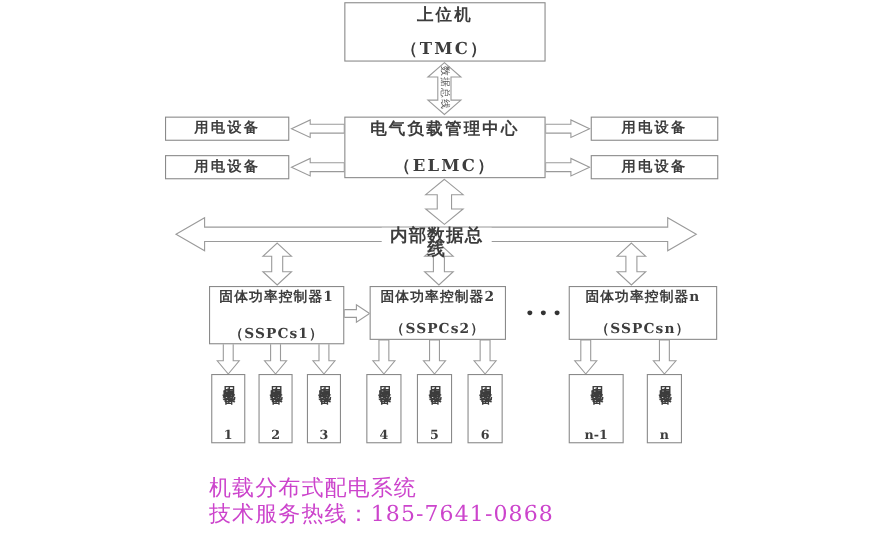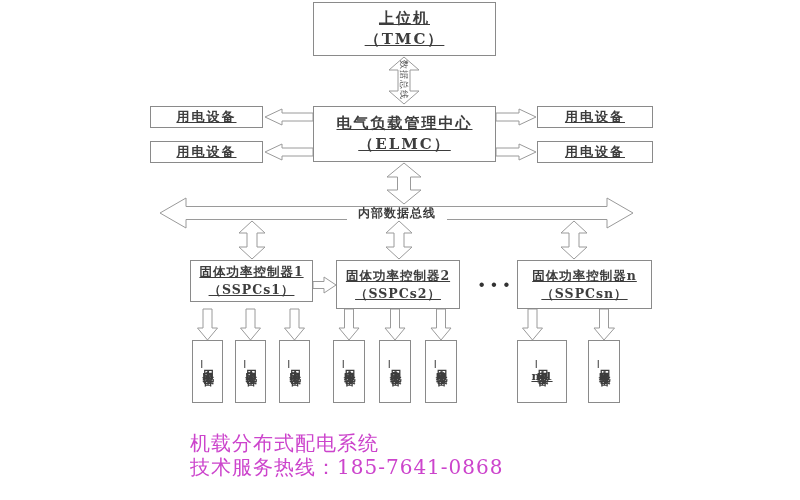--- a/index.html
+++ b/index.html
@@ -4,40 +4,39 @@
 <style>
   html,body { margin:0; padding:0; background:#fff; }
   .canvas {
     position:relative; width:800px; height:500px; background:#ffffff;
     font-family:"DejaVu Serif","Liberation Serif",serif; color:#3d3d3d; overflow:hidden;
   }
   svg.arrow-layer { position:absolute; left:0; top:0; width:800px; height:500px; }
   path.arrow { fill:#ffffff; stroke:#9a9a9a; stroke-width:1; }
   .box {
     position:absolute; box-sizing:border-box; border:1px solid #8a8a8a; background:#fff;
-    display:flex; flex-direction:column; align-items:center; justify-content:center;
+    display:flex; flex-direction:column; align-items:center; justify-content:space-between;
     text-align:center;
-    text-decoration:underline;
   }
   .big  { font-size:15px; font-weight:600; letter-spacing:2px; line-height:21px; }
   .mid  { font-size:13px; font-weight:600; letter-spacing:2px; }
   .ctrl { font-size:12.5px; font-weight:600; letter-spacing:1px; line-height:18px; }
   .vlabel {
     writing-mode:vertical-lr; text-orientation:upright;
     font-size:11.5px; line-height:1; letter-spacing:2px; font-weight:600;
   }
   .vnum { font-size:11.5px; font-weight:600; margin-top:1px; }
   .vbus-label {
     position:absolute; left:382px; top:74px; width:44px; height:12px;
     font-size:9px; letter-spacing:1px; color:#555; text-align:center;
     transform:rotate(90deg); line-height:12px;
   }
   .bus-label {
     position:absolute; left:347px; top:207px; width:100px; height:13px;
-    text-align:center; font-size:12px; font-weight:600; letter-spacing:1px;
+    text-align:center; font-size:16px; font-weight:600; letter-spacing:1px;
     background:#fff; line-height:13px;
   }
   .dots {
     position:absolute; left:472px; top:270px; width:48px; text-align:center;
     font-size:24px; font-weight:bold; letter-spacing:4px; color:#333;
   }
   .footer {
     position:absolute; left:190px; top:431px; color:#cc44cc;
     font-size:20px; line-height:24px; letter-spacing:1px; white-space:nowrap;
   }
@@ -98,21 +97,21 @@
 
   <div class="box mid" style="left:537px; top:106px; width:116px; height:22px;">
     <span>用电设备</span>
   </div>
   <div class="box mid" style="left:537px; top:141px; width:116px; height:22px;">
     <span>用电设备</span>
   </div>
 
   <div class="bus-label">内部数据总线</div>
 
-  <div class="box ctrl" style="left:190px; top:260px; width:123px; height:42px;">
+  <div class="box ctrl" style="left:190px; top:260px; width:123px; height:53px;">
     <span>固体功率控制器1</span>
     <span>（SSPCs1）</span>
   </div>
   <div class="box ctrl" style="left:336px; top:260px; width:124px; height:49px;">
     <span>固体功率控制器2</span>
     <span>（SSPCs2）</span>
   </div>
   <div class="box ctrl" style="left:517px; top:260px; width:135px; height:49px;">
     <span>固体功率控制器n</span>
     <span>（SSPCsn）</span>

